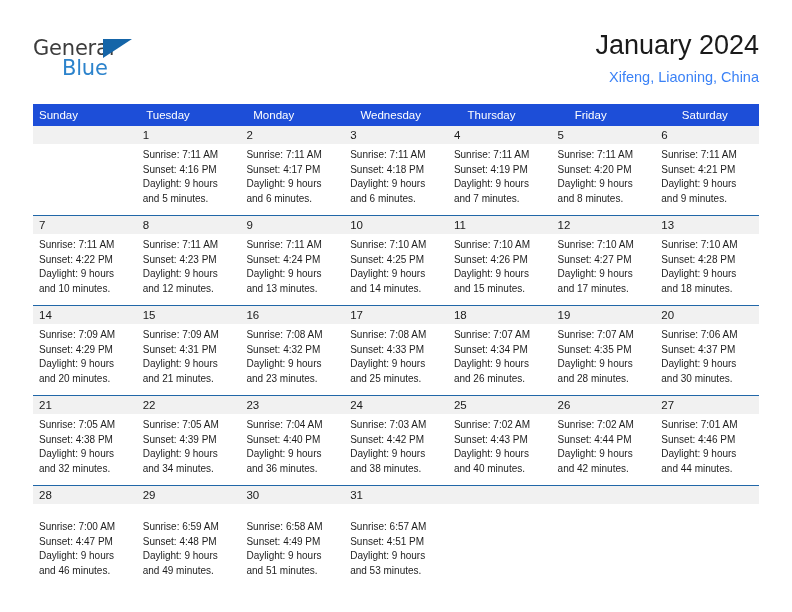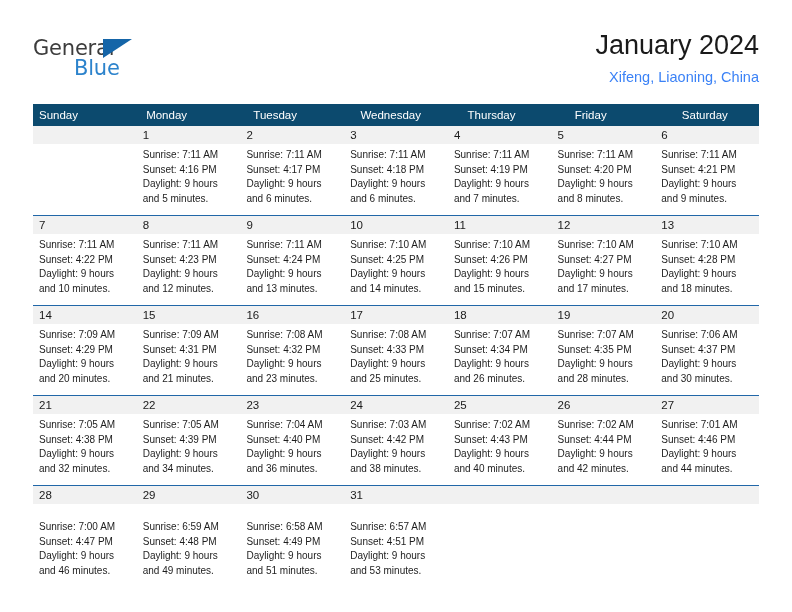--- a/index.html
+++ b/index.html
@@ -57,21 +57,20 @@
     border-bottom: 19px solid transparent;
   }
   .logo-blue {
     position: absolute;
     left: 29px;
     top: 20px;
     font-size: 21px;
     letter-spacing: -0.2px;
     color: #2c83cc;
     font-family: "DejaVu Sans", sans-serif;
-    margin-left: 12px;
   }
 
   .titles {
     position: absolute;
     right: 0;
     top: 0;
     text-align: right;
   }
   .cal-title {
     font-size: 27px;
@@ -90,21 +89,21 @@
 
   
   .calendar {
     position: absolute;
     left: 33px;
     top: 104px;
     width: 726px;
   }
   .weekday-row {
     display: flex;
-    background: #0c4a6e;
+    background: #1d4ed8;
     height: 22px;
     gap: 24px;
   }
   .weekday {
     flex: 1 1 0;
     color: #ffffff;
     font-size: 11.5px;
     line-height: 22px;
     padding-left: 6px;
     box-sizing: border-box;
@@ -175,22 +174,22 @@
       <div class="cal-title">January 2024</div>
       <div class="cal-subtitle">Xifeng, Liaoning, China</div>
     </div>
 
   </div>
 
   <div class="calendar">
 
     <div class="weekday-row">
       <div class="weekday">Sunday</div>
+      <div class="weekday">Tuesday</div>
       <div class="weekday">Monday</div>
-      <div class="weekday">Tuesday</div>
       <div class="weekday">Wednesday</div>
       <div class="weekday">Thursday</div>
       <div class="weekday">Friday</div>
       <div class="weekday">Saturday</div>
     </div>
 
     <div id="weeks-container">
         <div class="week">
           <div class="week-numbers">
             <div class="num-cell empty"></div>

